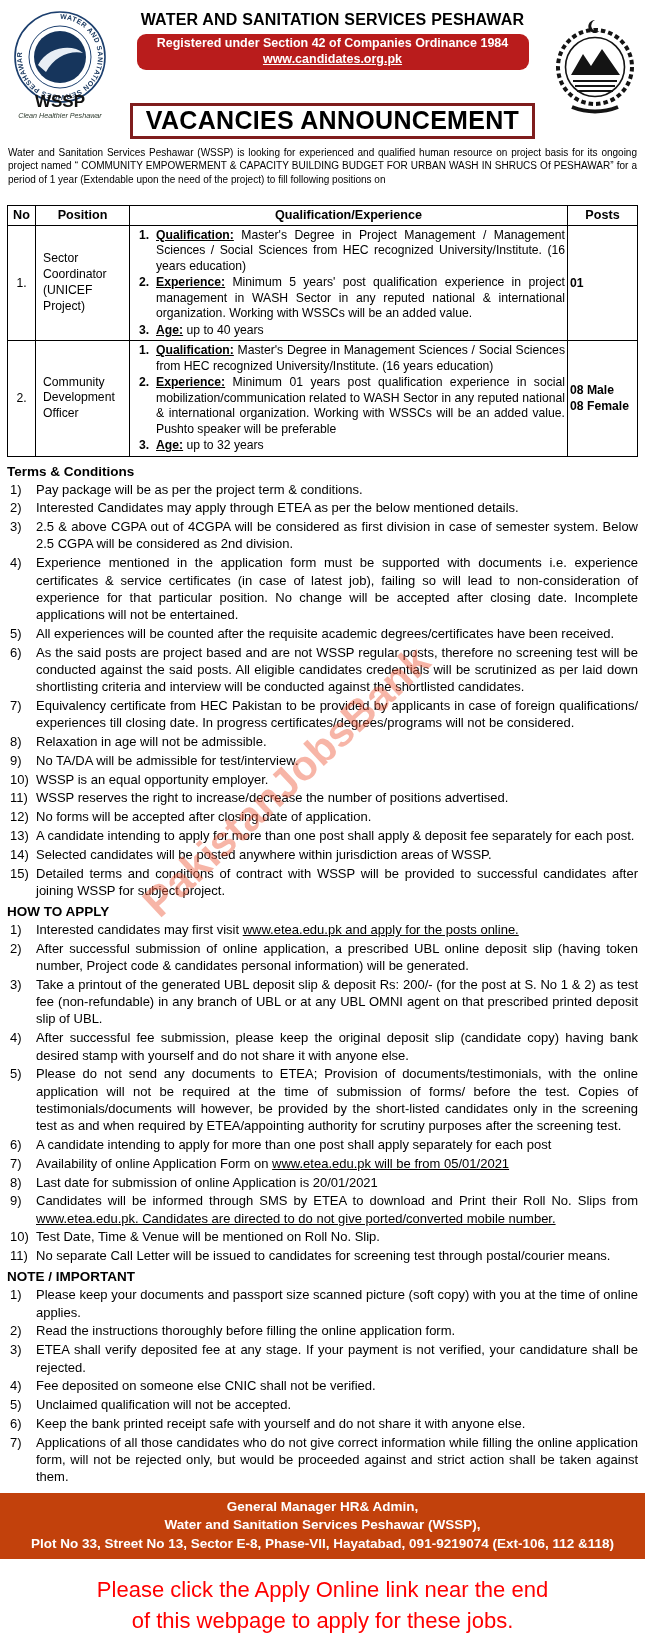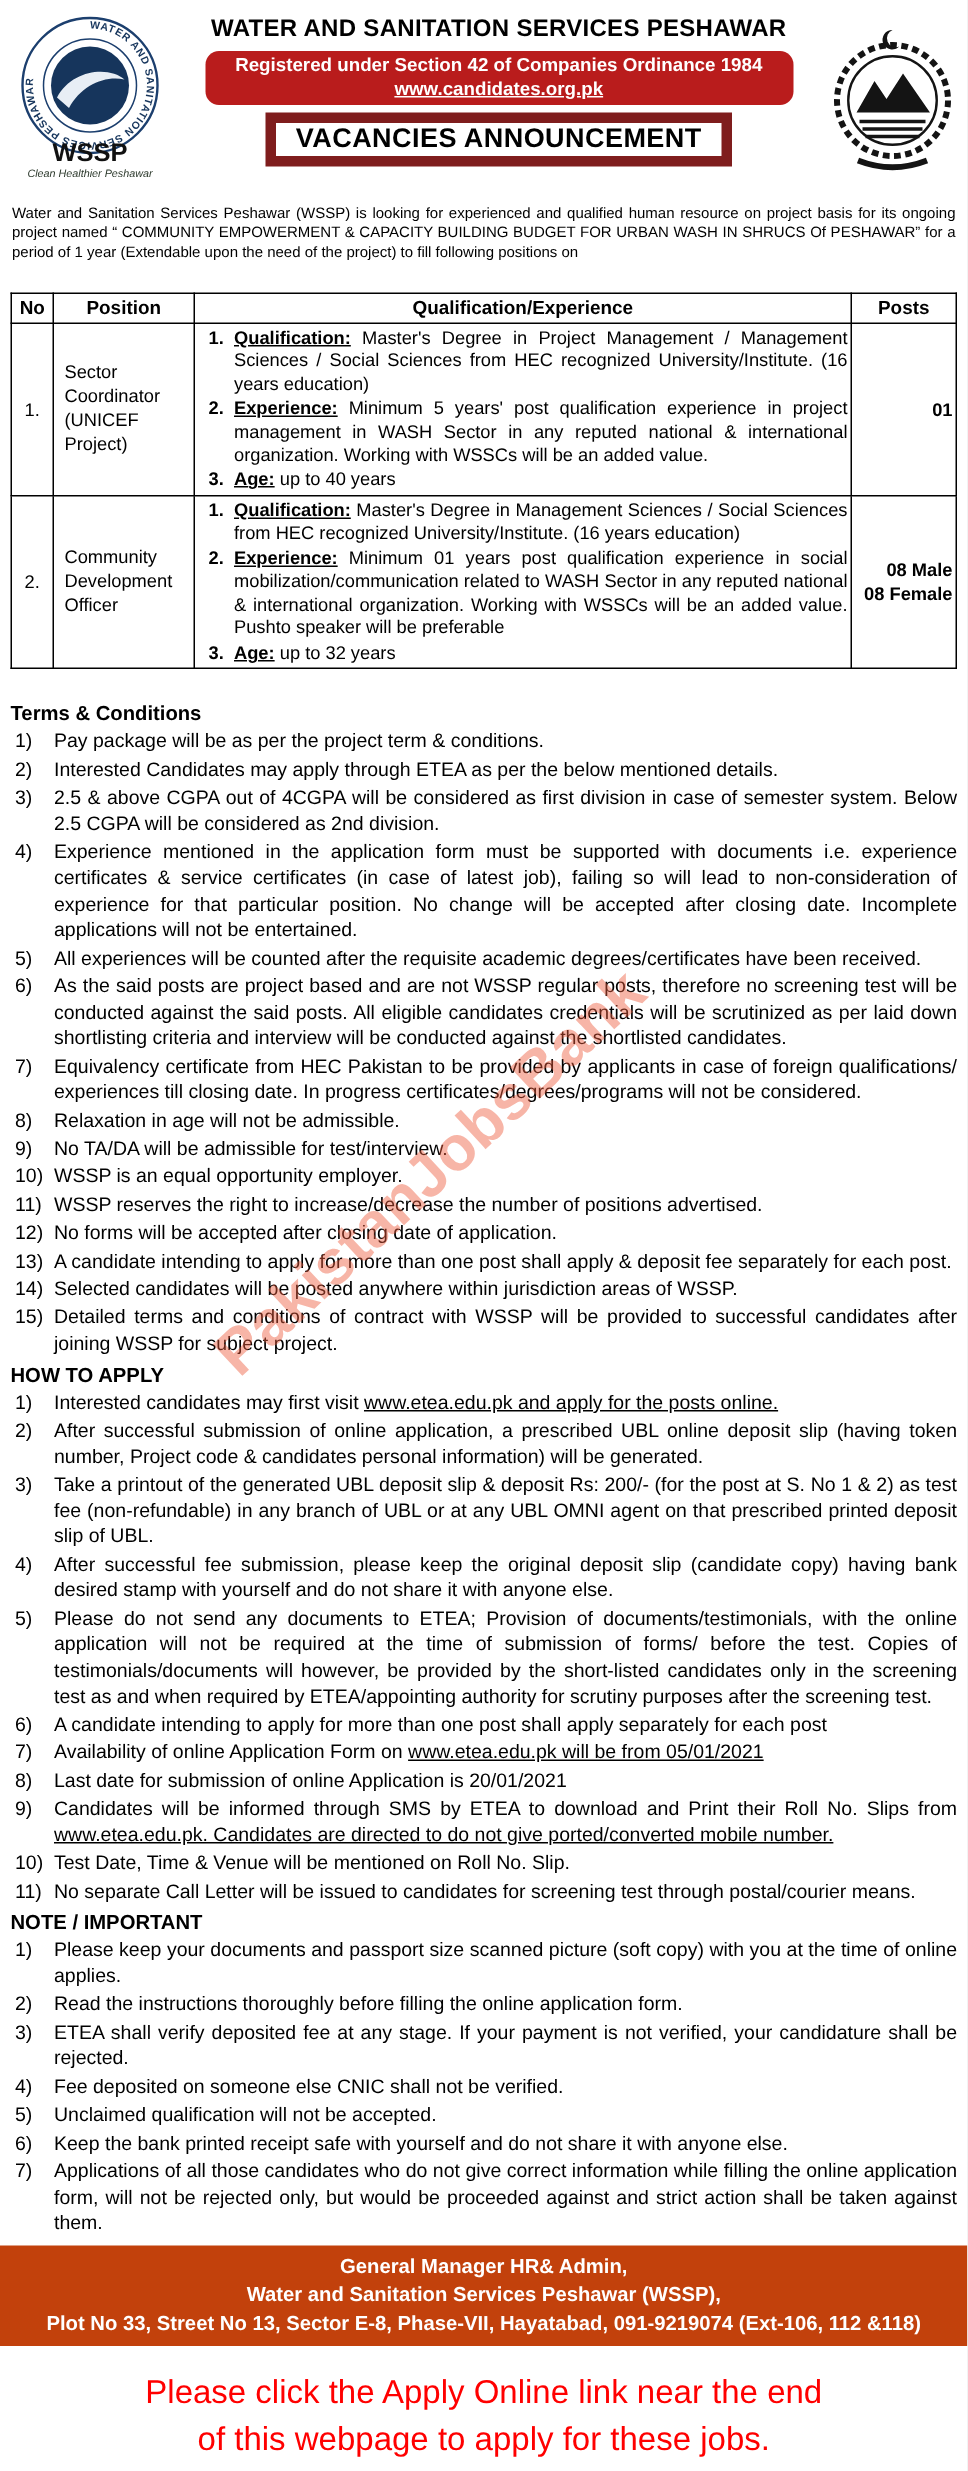--- a/index.html
+++ b/index.html
@@ -17,35 +17,35 @@
   .header { display:flex; align-items:flex-start; }
   .logo-wssp { width:106px; flex:none; }
   .logo-kp { width:86px; flex:none; padding-top:8px; }
   .head-center { flex:1; text-align:center; padding-top:4px; min-width:0; }
   .org1,.org2 { font-weight:bold; font-size:16px; line-height:1.25; letter-spacing:0.2px; }
   .regbar { background:#b91c1c; color:#fff; border-radius:9px; width:100%; max-width:392px;
             margin:4px auto 0; padding:2px 4px 3px; }
   .regline { font-size:12.5px; font-weight:bold; line-height:1.25; }
   .regsite { font-size:12.5px; font-weight:bold; line-height:1.25; text-decoration:underline; cursor:pointer; }
   .vacbox-wrap { margin-top:5px; }
-  .vacbox { display:inline-block; border:7px solid #7f1d1d; padding:0 13px 1px;
-            font-size:18px; font-weight:bold; letter-spacing:0.3px; }
+  .vacbox { display:inline-block; border:3px solid #7f1d1d; padding:0 13px 1px;
+            font-size:25px; font-weight:bold; letter-spacing:0.3px;margin-top:28px; }
 
   
   .intro { font-size:10px; line-height:1.32; text-align:justify; margin:7px 1px 19px; }
 
   
-  .jobs-table { width:100%; border-collapse:collapse; font-size:12.2px; margin:1px 0 22px;padding-left:40px; }
+  .jobs-table { width:100%; border-collapse:collapse; font-size:12.2px; margin:1px 0 7px;padding-left:40px; }
   .jobs-table th,.jobs-table td { border:1px solid #000; vertical-align:middle; padding:1px 2px; }
   .jobs-table th { font-weight:bold; text-align:center; font-size:12.6px; padding:1px; }
   .c-no { width:28px; text-align:center; }
   .c-pos { width:94px; }
   td.c-pos { padding-left:7px; padding-right:4px; line-height:1.3; }
   .c-qual { padding:2px 3px; }
-  .c-posts { width:70px; text-align:right; font-weight:bold; white-space:pre-line; line-height:1.35; }
+  .c-posts { width:70px; text-align:left; font-weight:bold; white-space:pre-line; line-height:1.35; }
   .qitem { display:flex; margin:1px 0; }
   .qn { flex:none; width:24px; padding-left:7px; font-weight:bold; line-height:1.27; }
   .qt { flex:1; text-align:justify; line-height:1.27; }
   .qlabel { font-weight:bold; text-decoration:underline; }
 
   
   .sec-h { font-size:13.5px; font-weight:bold; margin:5px 0 2px; }
   .num-list { font-size:13px; }
   .li { display:flex; line-height:1.33; margin-bottom:1.5px; }
   .n { flex:none; width:29px; padding-left:3px; }

